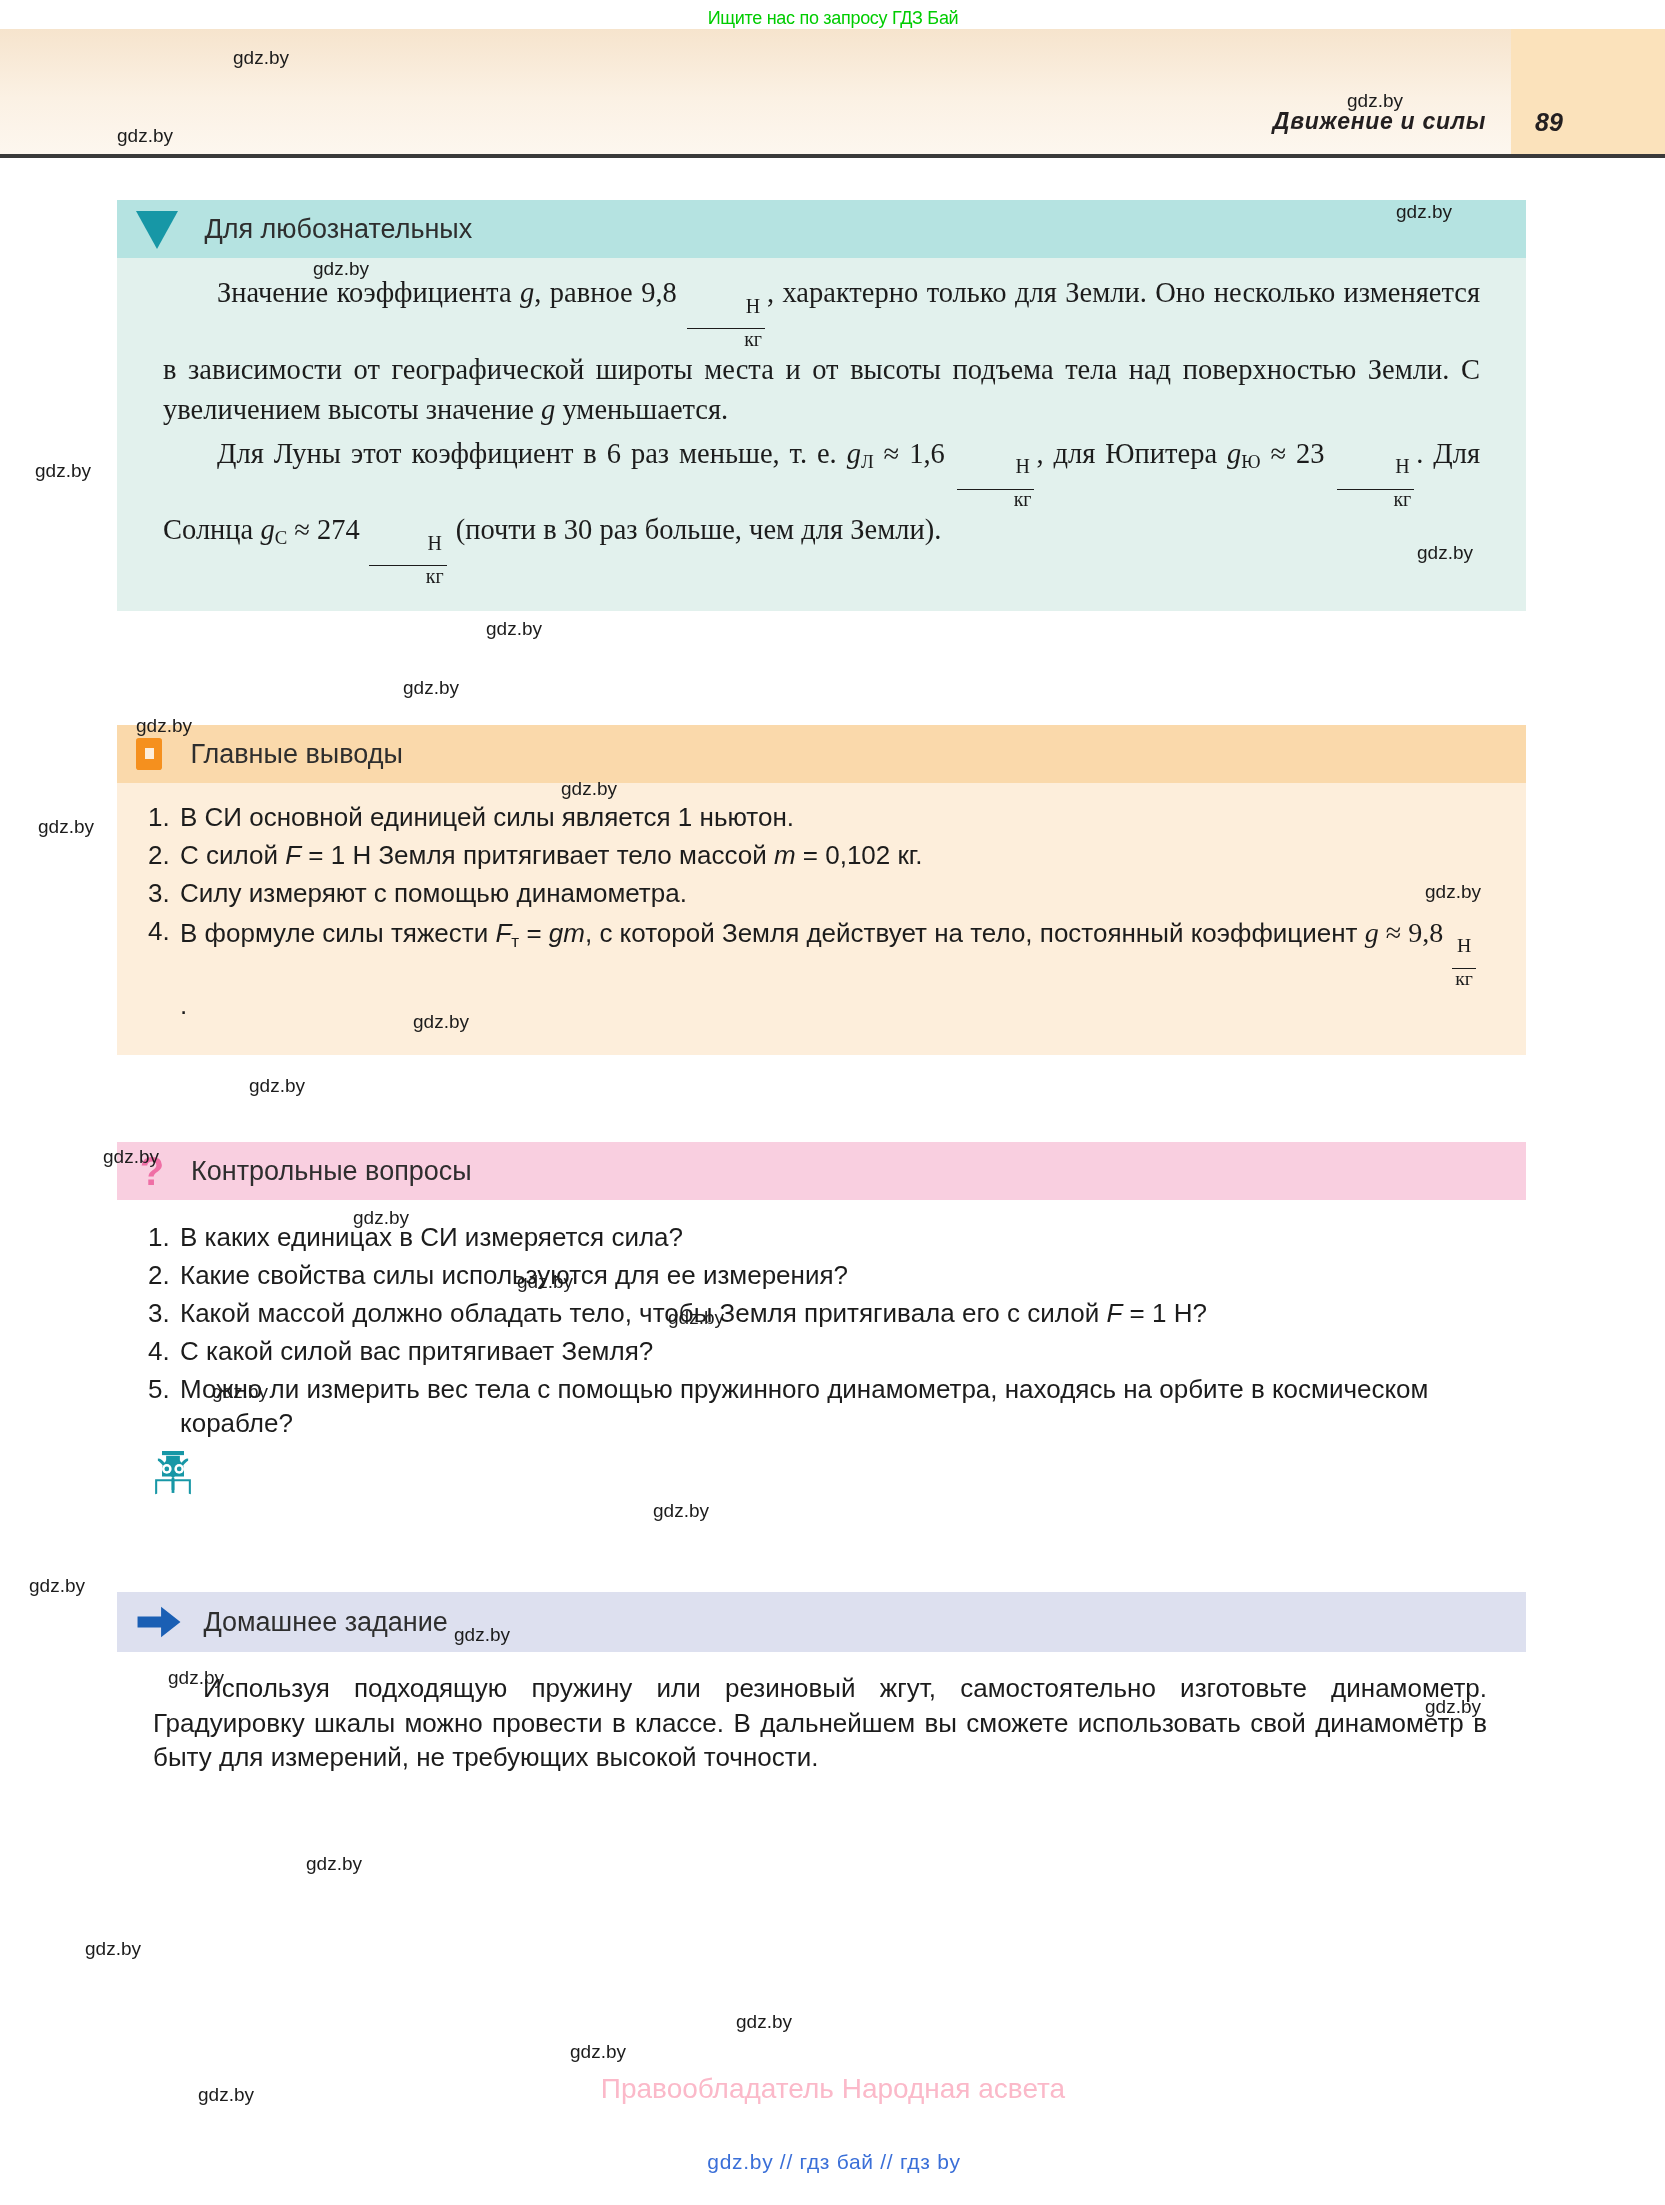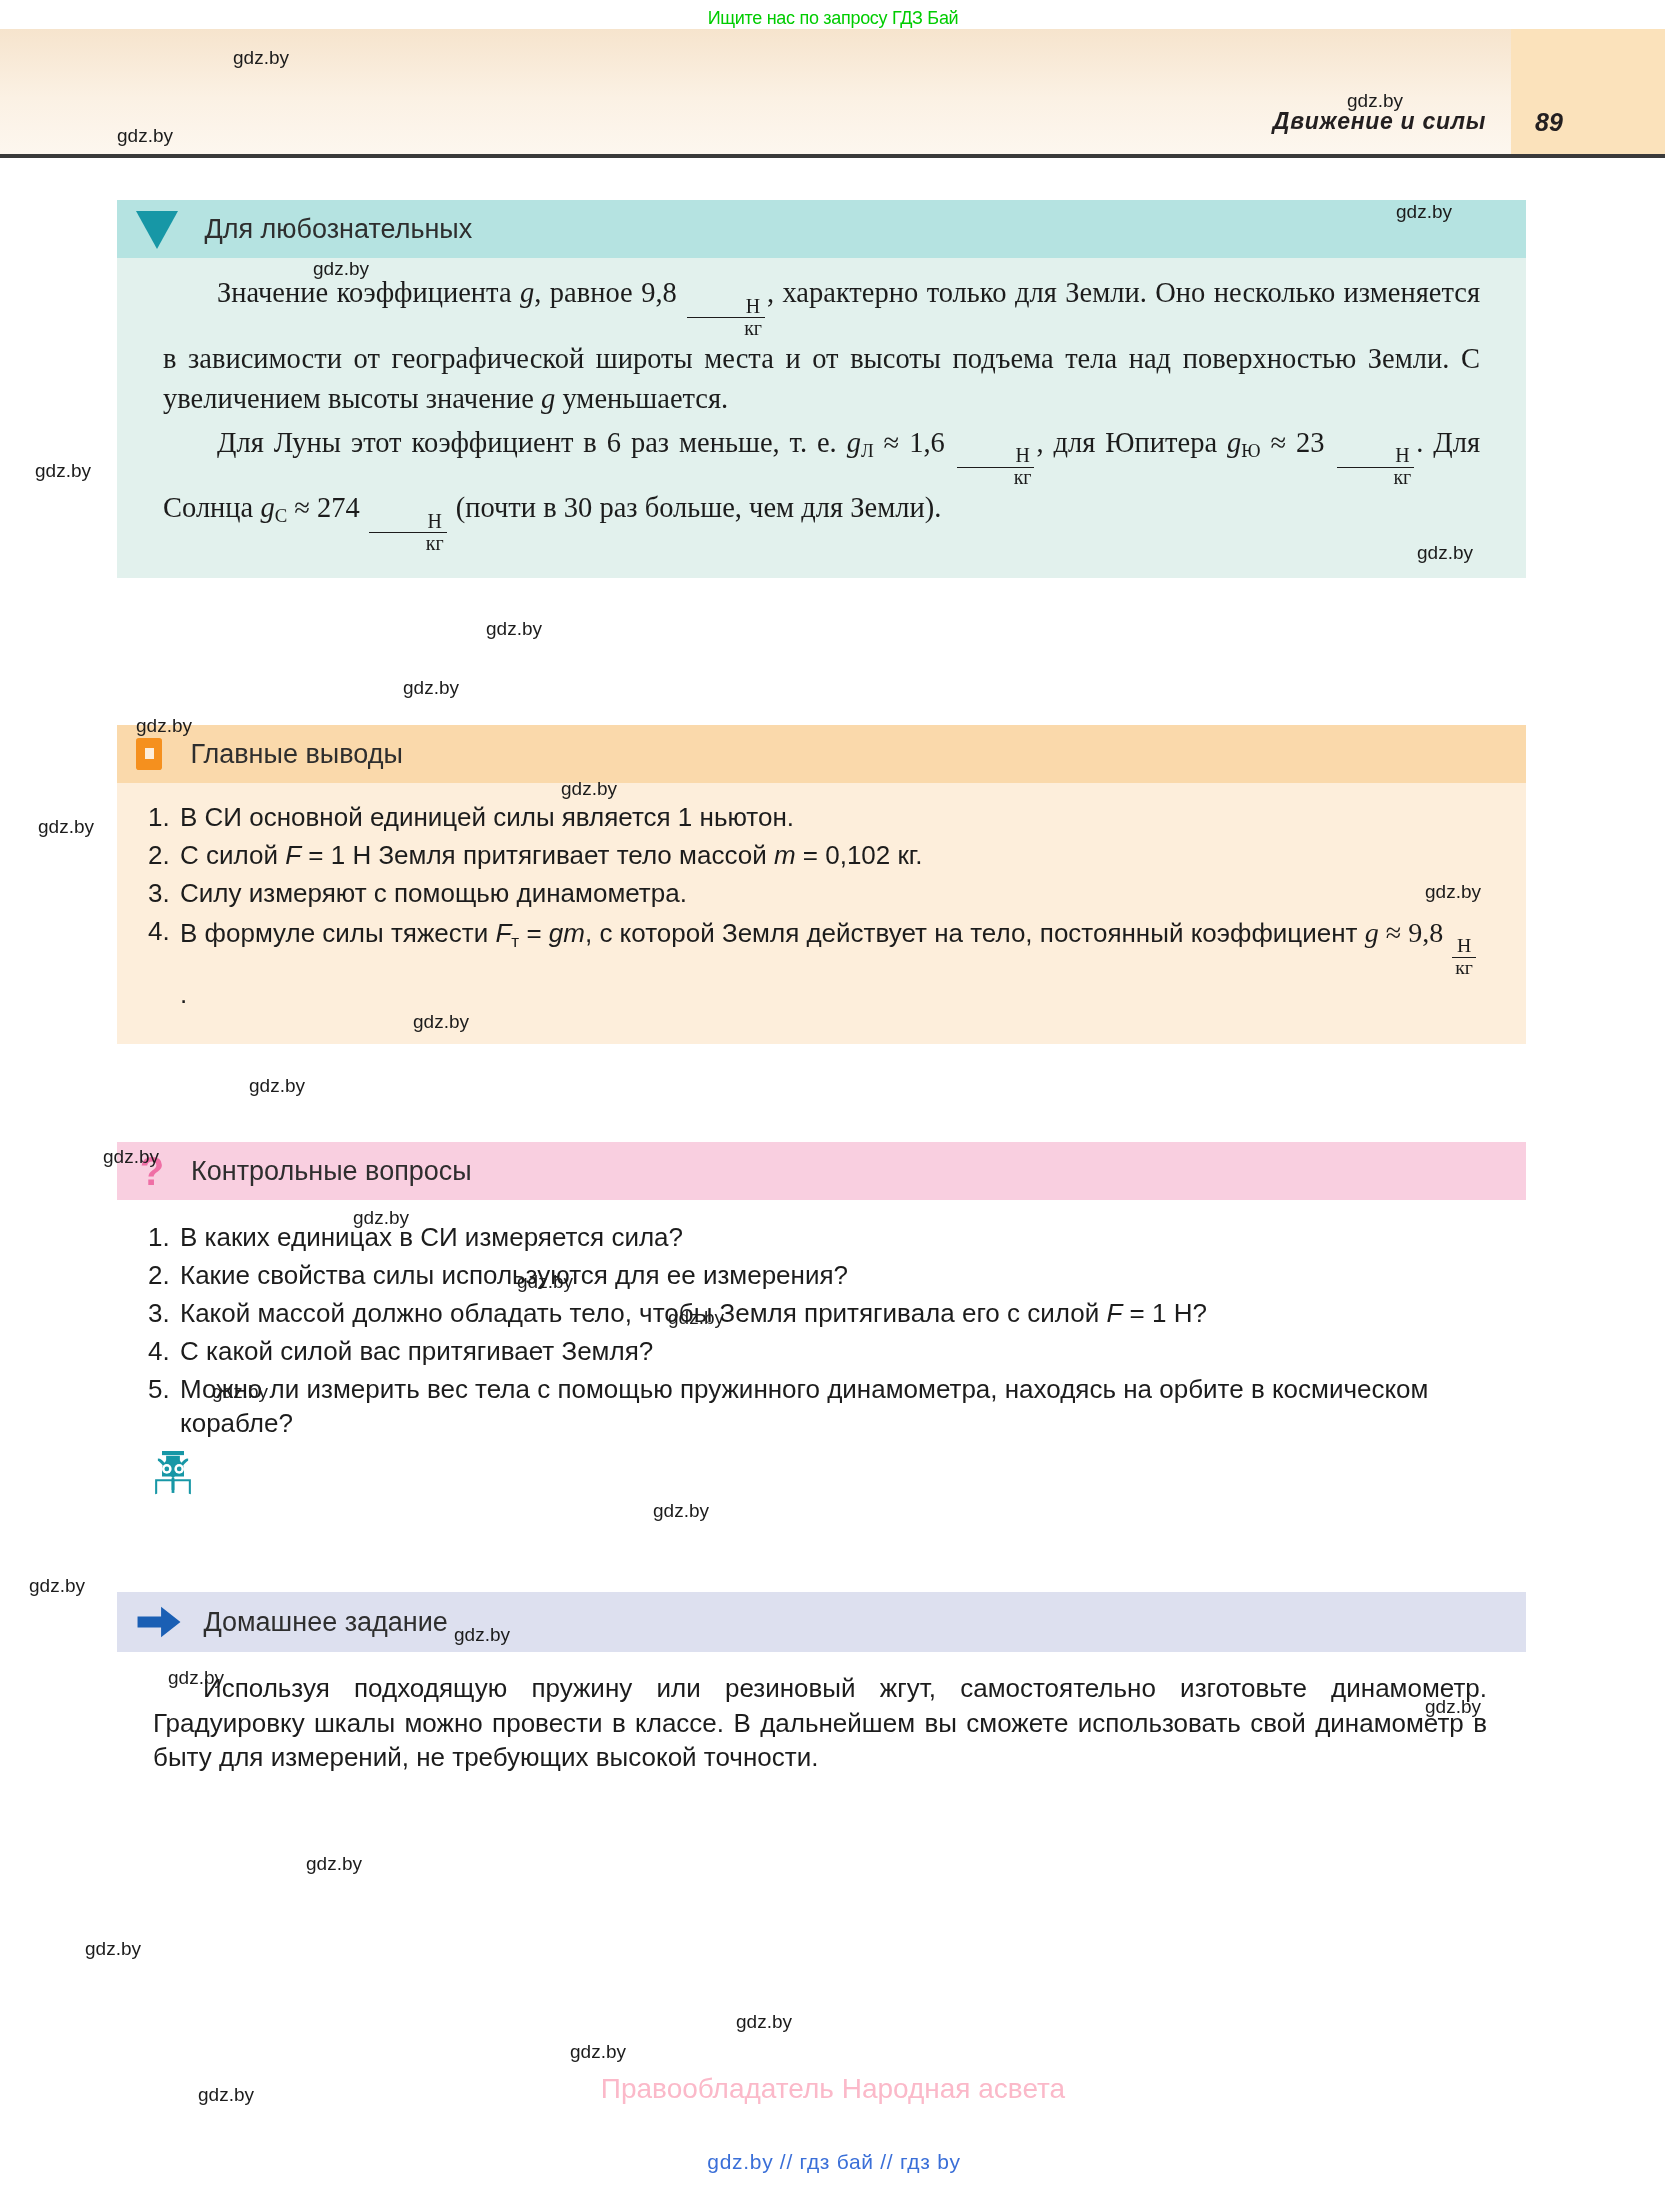--- a/index.html
+++ b/index.html
@@ -132,21 +132,21 @@
   .frac {
     display: inline-flex;
     flex-direction: column;
     align-items: center;
     vertical-align: -0.52em;
     line-height: 1;
     font-size: 0.70em;
     margin: 0 2.1px;
   }
   .frac .num { padding: 0 2.8px 0.7px 2.8px; }
-  .frac .den { padding: 0.7px 2.8px 0 2.8px; border-top: 1.4px solid #1c1c1c; }
+  .frac .den { padding: 0.7px 2.8px 0 2.8px; border-top: 1.4px solid #1c1c1c; margin-top: 11px; }
   .ital { font-style: italic; }
   .sub { font-size: 0.66em; vertical-align: -0.28em; }
 
   
   .conclusions .sec-head { background: #fad9ab; }
   .conclusions .sec-body {
     background: #fdeedb;
     padding: 18px 42px 28px 31px;
   }
   .sq-icon {

